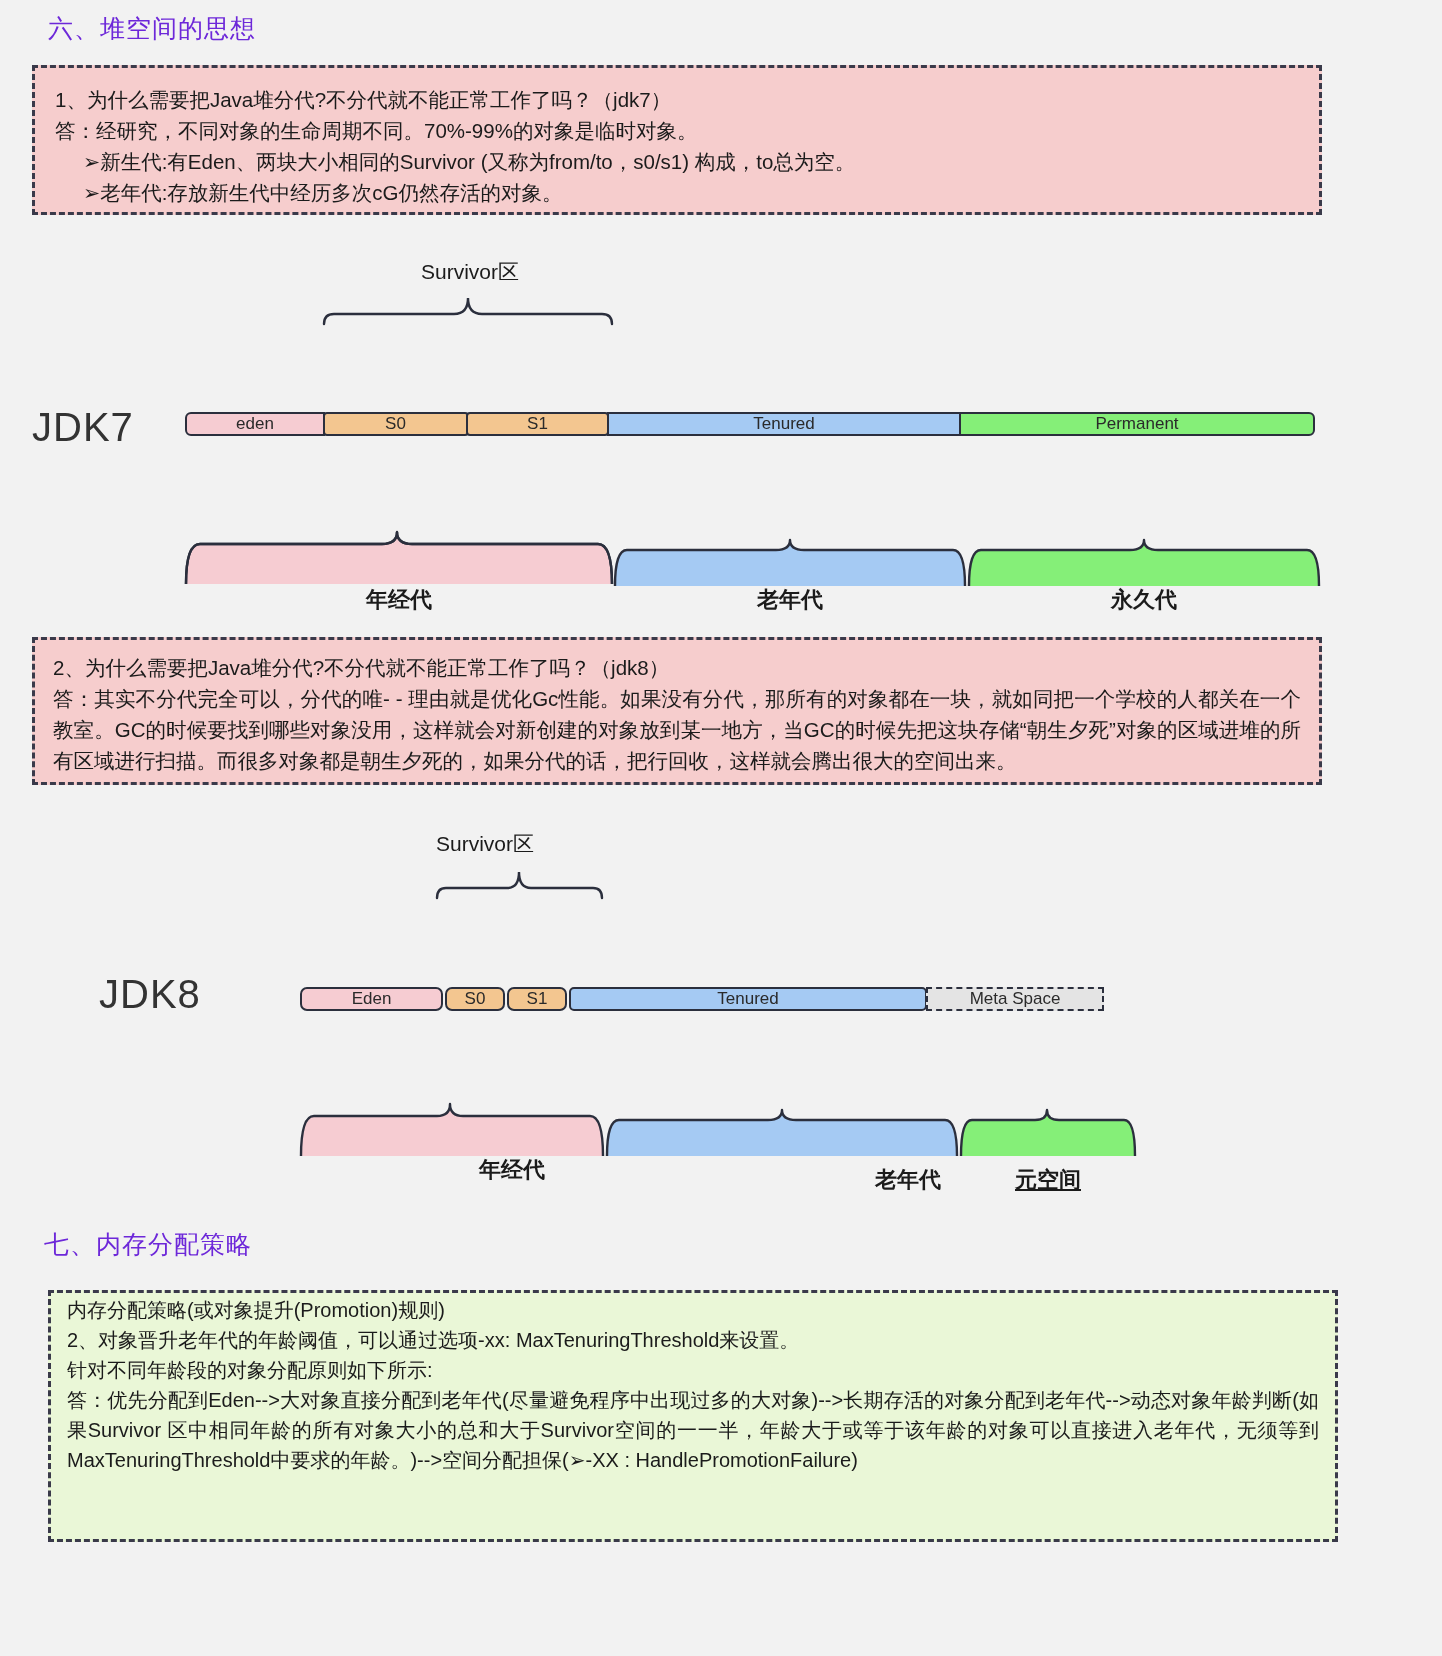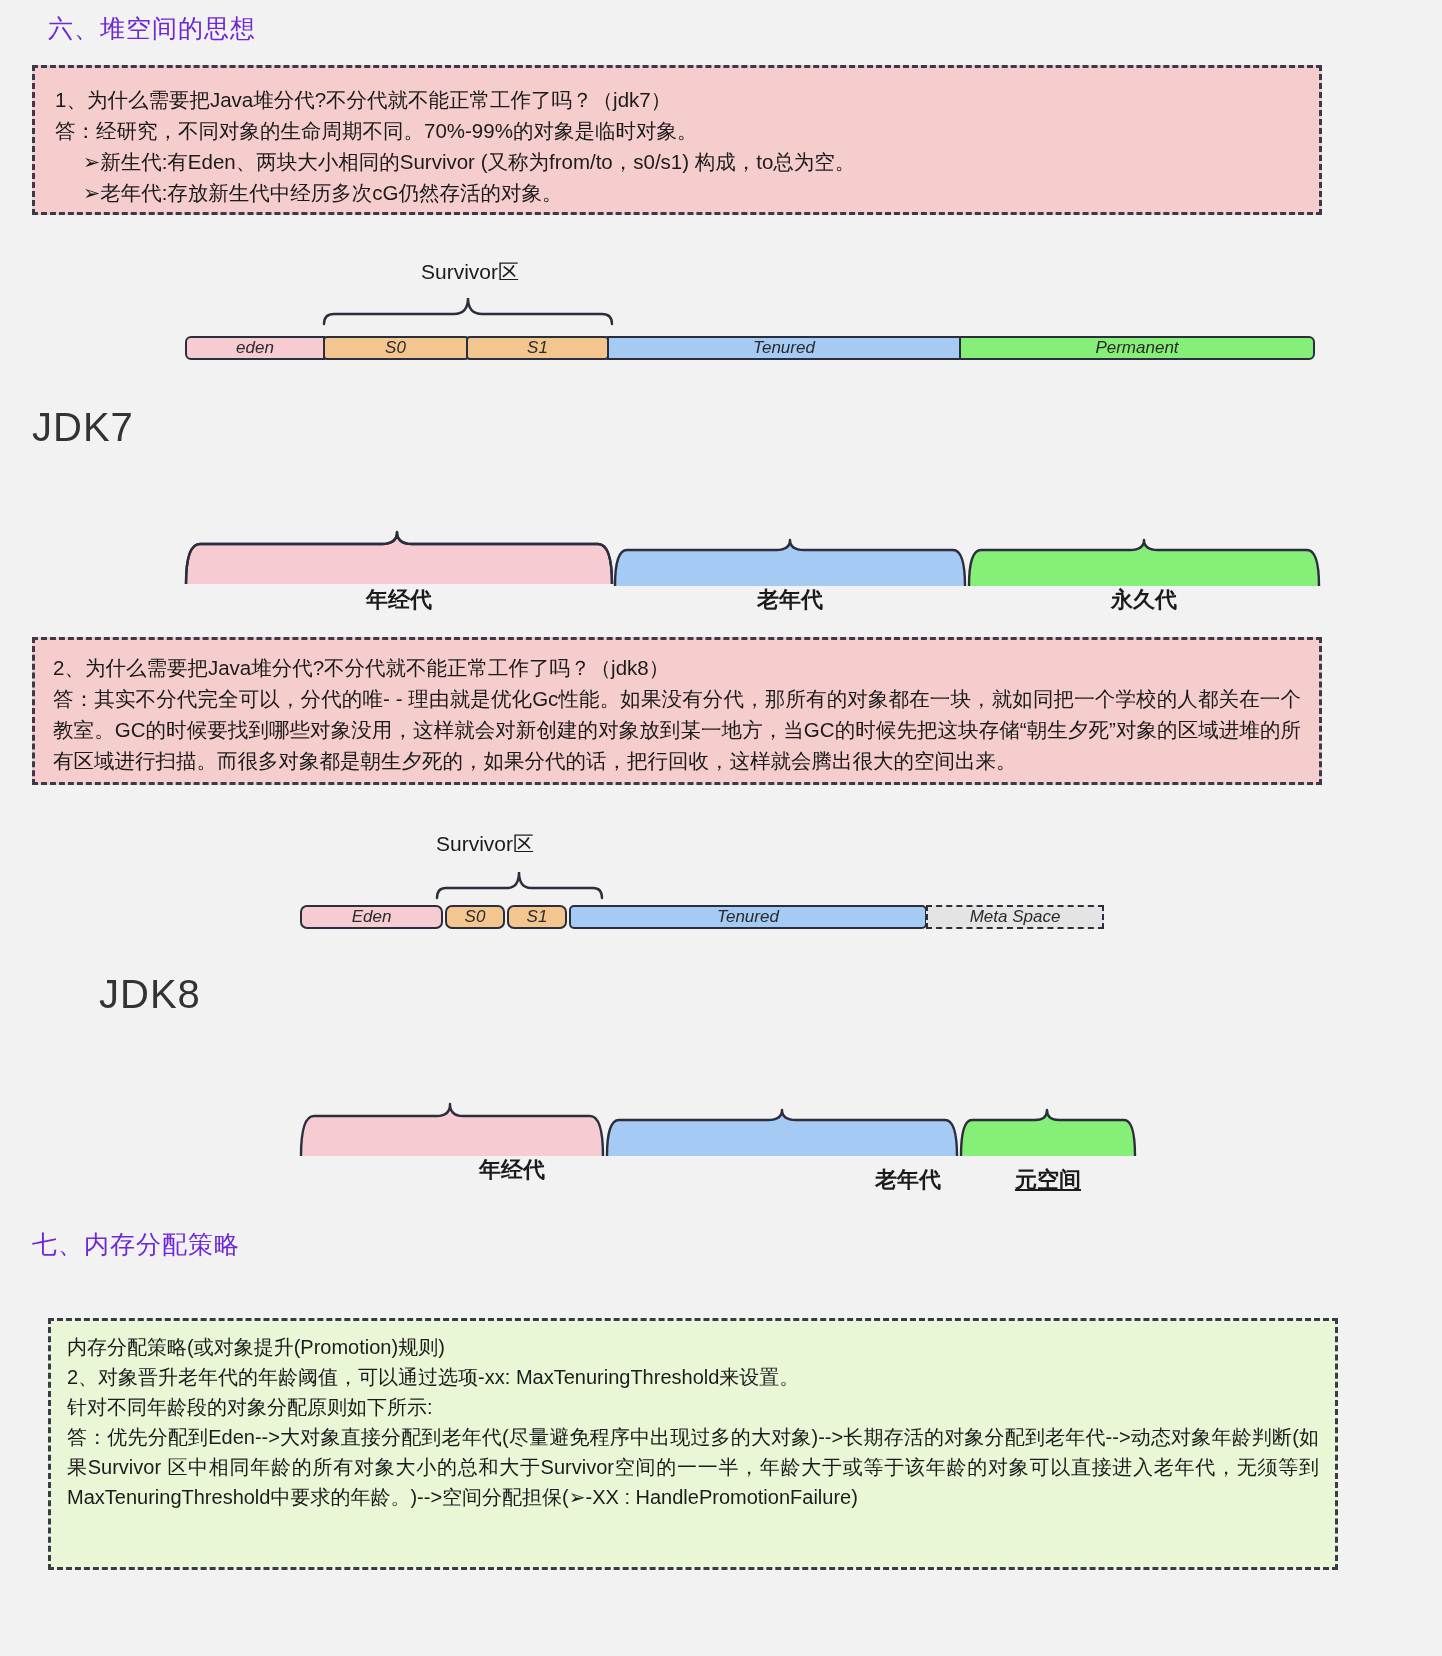--- a/index.html
+++ b/index.html
@@ -39,22 +39,21 @@
   .diagram { position: relative; }
   .jdk-label {
     position: absolute;
     font-size: 40px;
     color: #333;
     letter-spacing: 1px;
   }
   .mem-row {
     position: absolute;
     display: flex;
-    align-items: flex-start;
-    font-style: italic;
+    align-items: center;
   }
   .mem-box {
     box-sizing: border-box;
     border: 2.5px solid #2b2f3d;
     display: flex;
     align-items: center;
     justify-content: center;
     font-size: 17px;
     color: #2a2a2a;
   }
@@ -175,20 +174,20 @@
     <path d="M3 48 Q3 12 15 12 L164 12 Q178 12 178 2 Q178 12 192 12 L341 12 Q353 12 353 48" fill="#a5caf3" stroke="#2b2f3d" stroke-width="2.4" stroke-linejoin="round"></path>
   </svg>
   <div class="brace-label" style="left:808px; top:355px; width:200px;">老年代</div>
 
   <svg class="brace-svg" style="left:958px; top:298px;" width="180" height="50" viewBox="0 0 180 50">
     <path d="M3 48 Q3 12 14 12 L77 12 Q89 12 89 2 Q89 12 101 12 L166 12 Q177 12 177 48" fill="#85ef78" stroke="#2b2f3d" stroke-width="2.4" stroke-linejoin="round"></path>
   </svg>
   <div class="brace-label" style="left:948px; top:355px; width:200px;text-decoration:underline;">元空间</div>
 </div>
 
-<div class="section-title" style="position:absolute; left:32px; top:1228px;">七、内存分配策略</div>
+<div class="section-title" style="position:absolute; left:44px; top:1228px;">七、内存分配策略</div>
 
-<div class="callout green" style="position:absolute; left:48px; top:1290px; width:1290px; height:252px; padding:11px 16px 0 16px; line-height:30px; font-size:20px;margin-top:28px;">
+<div class="callout green" style="position:absolute; left:48px; top:1290px; width:1290px; height:252px; padding:2px 16px 0 16px; line-height:30px; font-size:20px;">
   <p>内存分配策略(或对象提升(Promotion)规则)</p>
   <p>2、对象晋升老年代的年龄阈值，可以通过选项-xx: MaxTenuringThreshold来设置。</p>
   <p>针对不同年龄段的对象分配原则如下所示:</p>
   <p style="text-align:justify;">答：优先分配到Eden--&gt;大对象直接分配到老年代(尽量避免程序中出现过多的大对象)--&gt;长期存活的对象分配到老年代--&gt;动态对象年龄判断(如果Survivor 区中相同年龄的所有对象大小的总和大于Survivor空间的一一半，年龄大于或等于该年龄的对象可以直接进入老年代，无须等到MaxTenuringThreshold中要求的年龄。)--&gt;空间分配担保(➢-XX : HandlePromotionFailure)</p>
 </div>
 
 </body></html>

